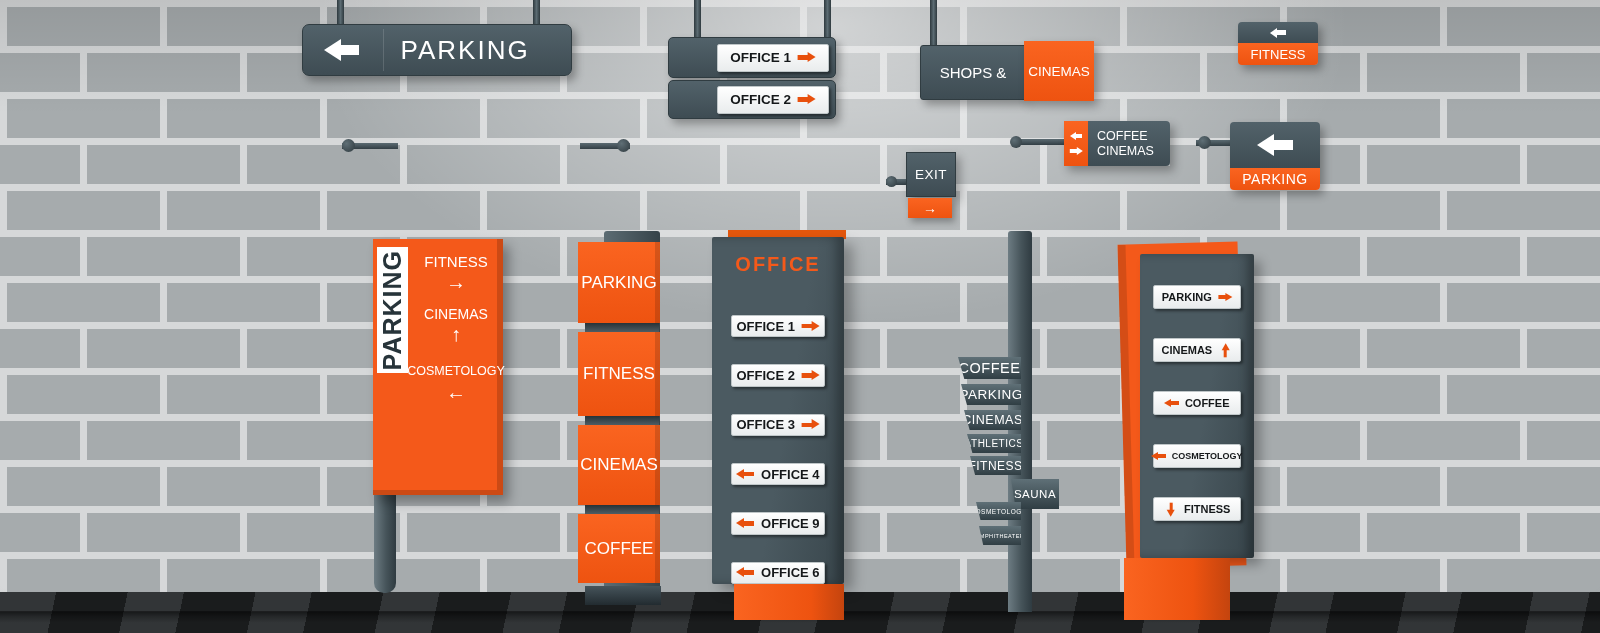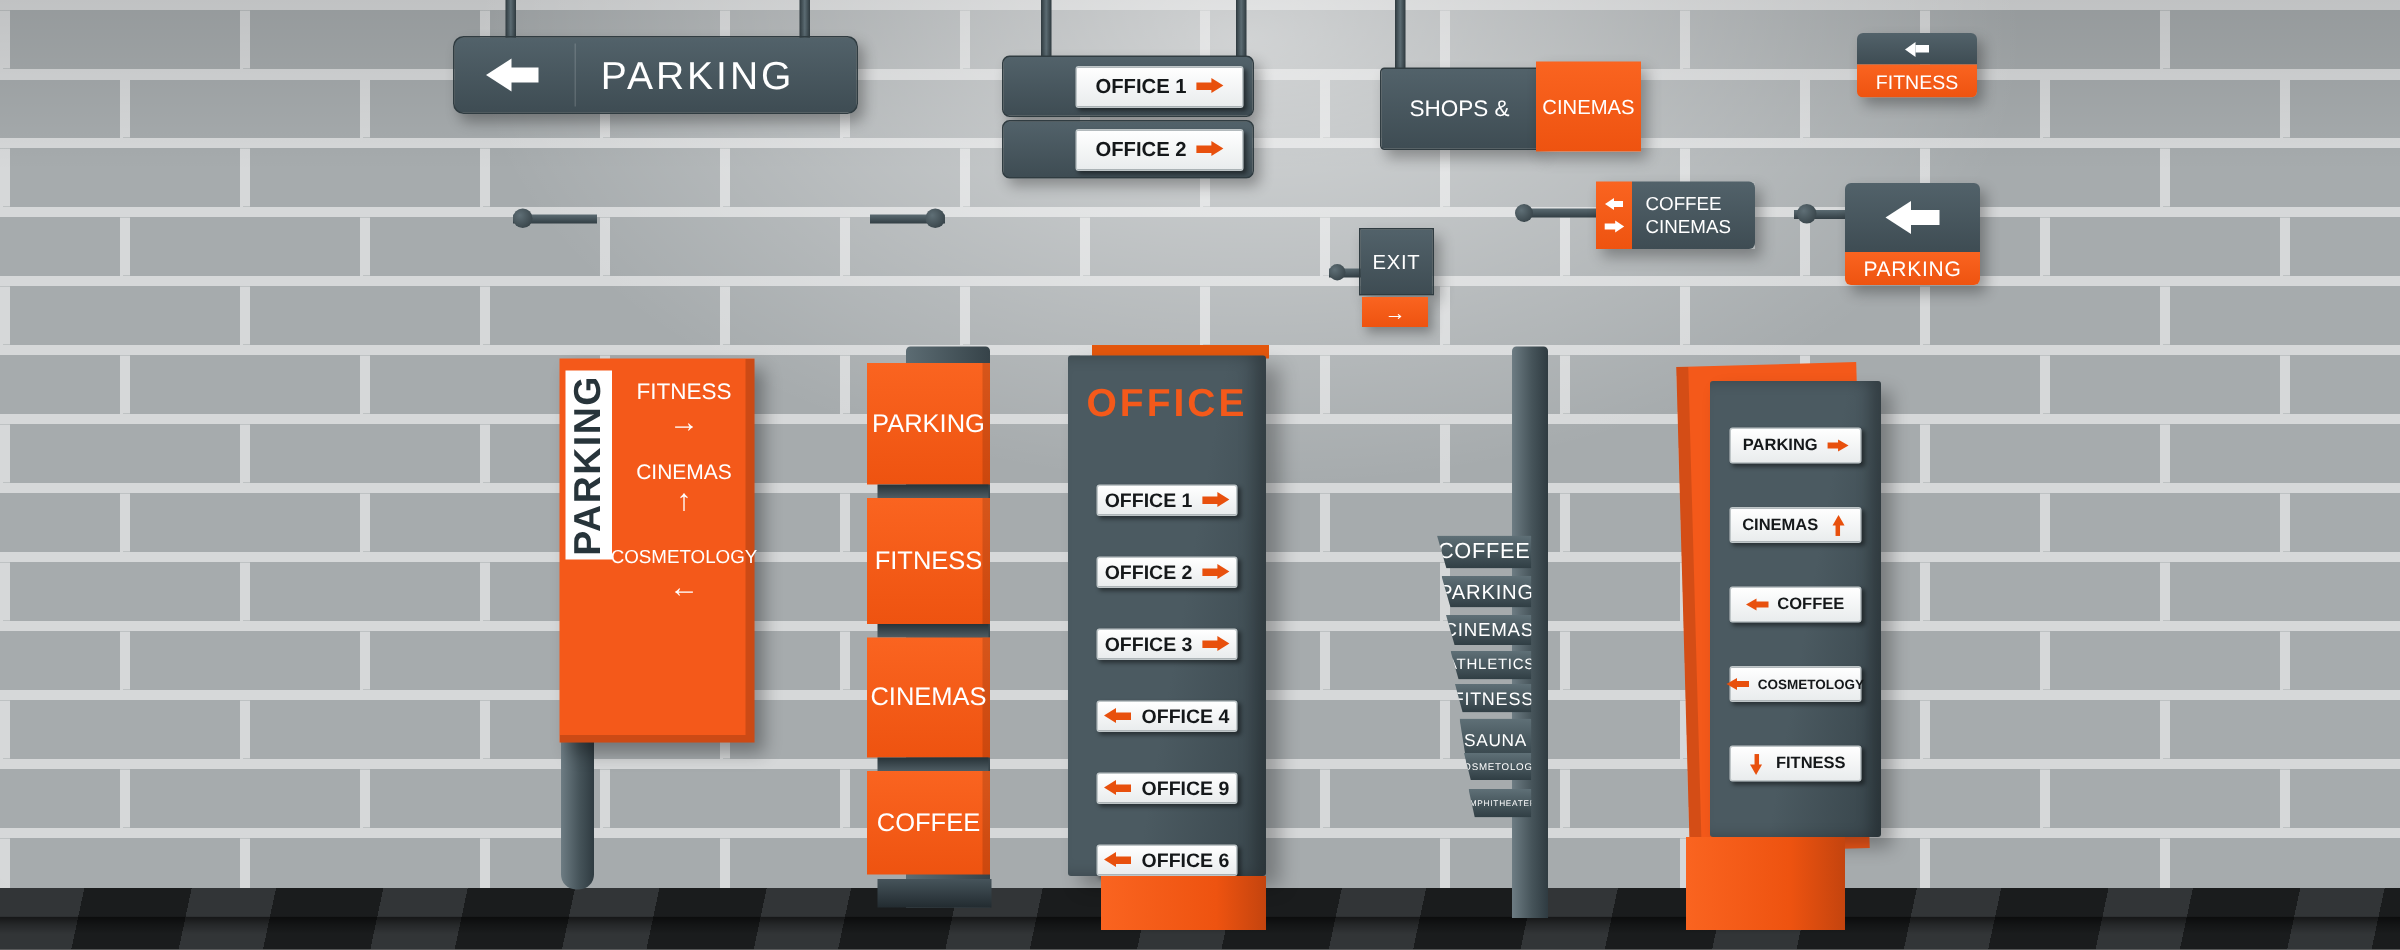--- a/index.html
+++ b/index.html
@@ -133,42 +133,42 @@
   .pyl-c{height:9px;margin:0 1px 0 7px;background:linear-gradient(180deg,#273338,#4e5c63);}
   #pylJ .b1{height:81px;} #pylJ .b2{height:84px;} #pylJ .b3{height:80px;} #pylJ .b4{height:69px;}
   #baseJ{left:585px;top:586px;width:76px;height:19px;background:linear-gradient(180deg,#46545b,#222b30);}
 
   
   #topbarK{left:728px;top:230px;width:118px;height:9px;background:#e4570d;}
   #signK{left:712px;top:237px;width:132px;height:347px;border-radius:2px;
         background:linear-gradient(100deg,#4b5a61 55%,#39464c);
         box-shadow:inset -8px 0 10px rgba(0,0,0,.25),9px 7px 13px rgba(0,0,0,.28);
         display:flex;flex-direction:column;align-items:center;padding-top:8px;box-sizing:border-box;}
-  #signK .title{color:#f4591a;font-size:26px;letter-spacing:2px;font-weight:600;margin:8px 0 12px;text-align:right;}
+  #signK .title{color:#f4591a;font-size:20px;letter-spacing:2px;font-weight:600;margin:8px 0 12px;text-align:right;}
   #signK .plate{width:92px;height:25px;font-size:13px;margin-top:27px;}
   #signK .plate:first-of-type{margin-top:0;}
   #signK .ba{font-size:11px;}
   #baseK{left:734px;top:584px;width:110px;height:36px;background:linear-gradient(90deg,#fa6420,#ee5310 70%,#c4440e);}
 
   
   #poleL{left:1008px;top:231px;width:24px;height:381px;border-radius:3px 3px 0 0;}
   #flagL{left:886px;top:258px;width:142px;height:66px;
         background:linear-gradient(105deg,#55666f,#3b4a52);
         clip-path:polygon(0 0,100% 0,100% 100%,10% 100%);
         display:flex;align-items:center;justify-content:center;color:#fff;}
   #flagL .t{font-size:25px;letter-spacing:2px;border-bottom:2px solid #fff;padding:0 2px 3px;}
   .slat{position:absolute;background:linear-gradient(180deg,#5f7077,#303e44);
         clip-path:polygon(0 0,100% 0,100% 100%,10% 100%);
         display:flex;align-items:center;justify-content:center;color:#fff;letter-spacing:.5px;}
   #slats .slat:nth-child(1){left:958px;top:357px;width:63px;height:22px;font-size:14.5px;}
   #slats .slat:nth-child(2){left:961px;top:384px;width:60px;height:21px;font-size:13.5px;}
   #slats .slat:nth-child(3){left:964px;top:410px;width:57px;height:20px;font-size:12.5px;}
   #slats .slat:nth-child(4){left:967px;top:434px;width:54px;height:19px;font-size:10px;}
   #slats .slat:nth-child(5){left:970px;top:456px;width:51px;height:19px;font-size:12px;}
-  #slats .slat:nth-child(6){left:973px;top:479px;width:48px;height:30px;font-size:11.5px;}
+  #slats .slat:nth-child(6){left:1011px;top:479px;width:48px;height:30px;font-size:11.5px;}
   #slats .slat:nth-child(7){left:976px;top:502px;width:45px;height:18px;font-size:6.5px;}
   #slats .slat:nth-child(8){left:979px;top:526px;width:42px;height:19px;font-size:5.5px;}
 
   
   #backM{left:1122px;top:243px;width:120px;height:324px;background:#f4591a;transform:rotate(-1.6deg);
         box-shadow:inset 8px 0 0 rgba(0,0,0,.13);}
   #signM{left:1140px;top:254px;width:114px;height:304px;border-radius:2px;
         background:linear-gradient(100deg,#4b5a61 55%,#37444a);
         box-shadow:inset -7px 0 9px rgba(0,0,0,.25),7px 7px 11px rgba(0,0,0,.28);
         display:flex;flex-direction:column;align-items:center;padding-top:31px;box-sizing:border-box;gap:29px;}

